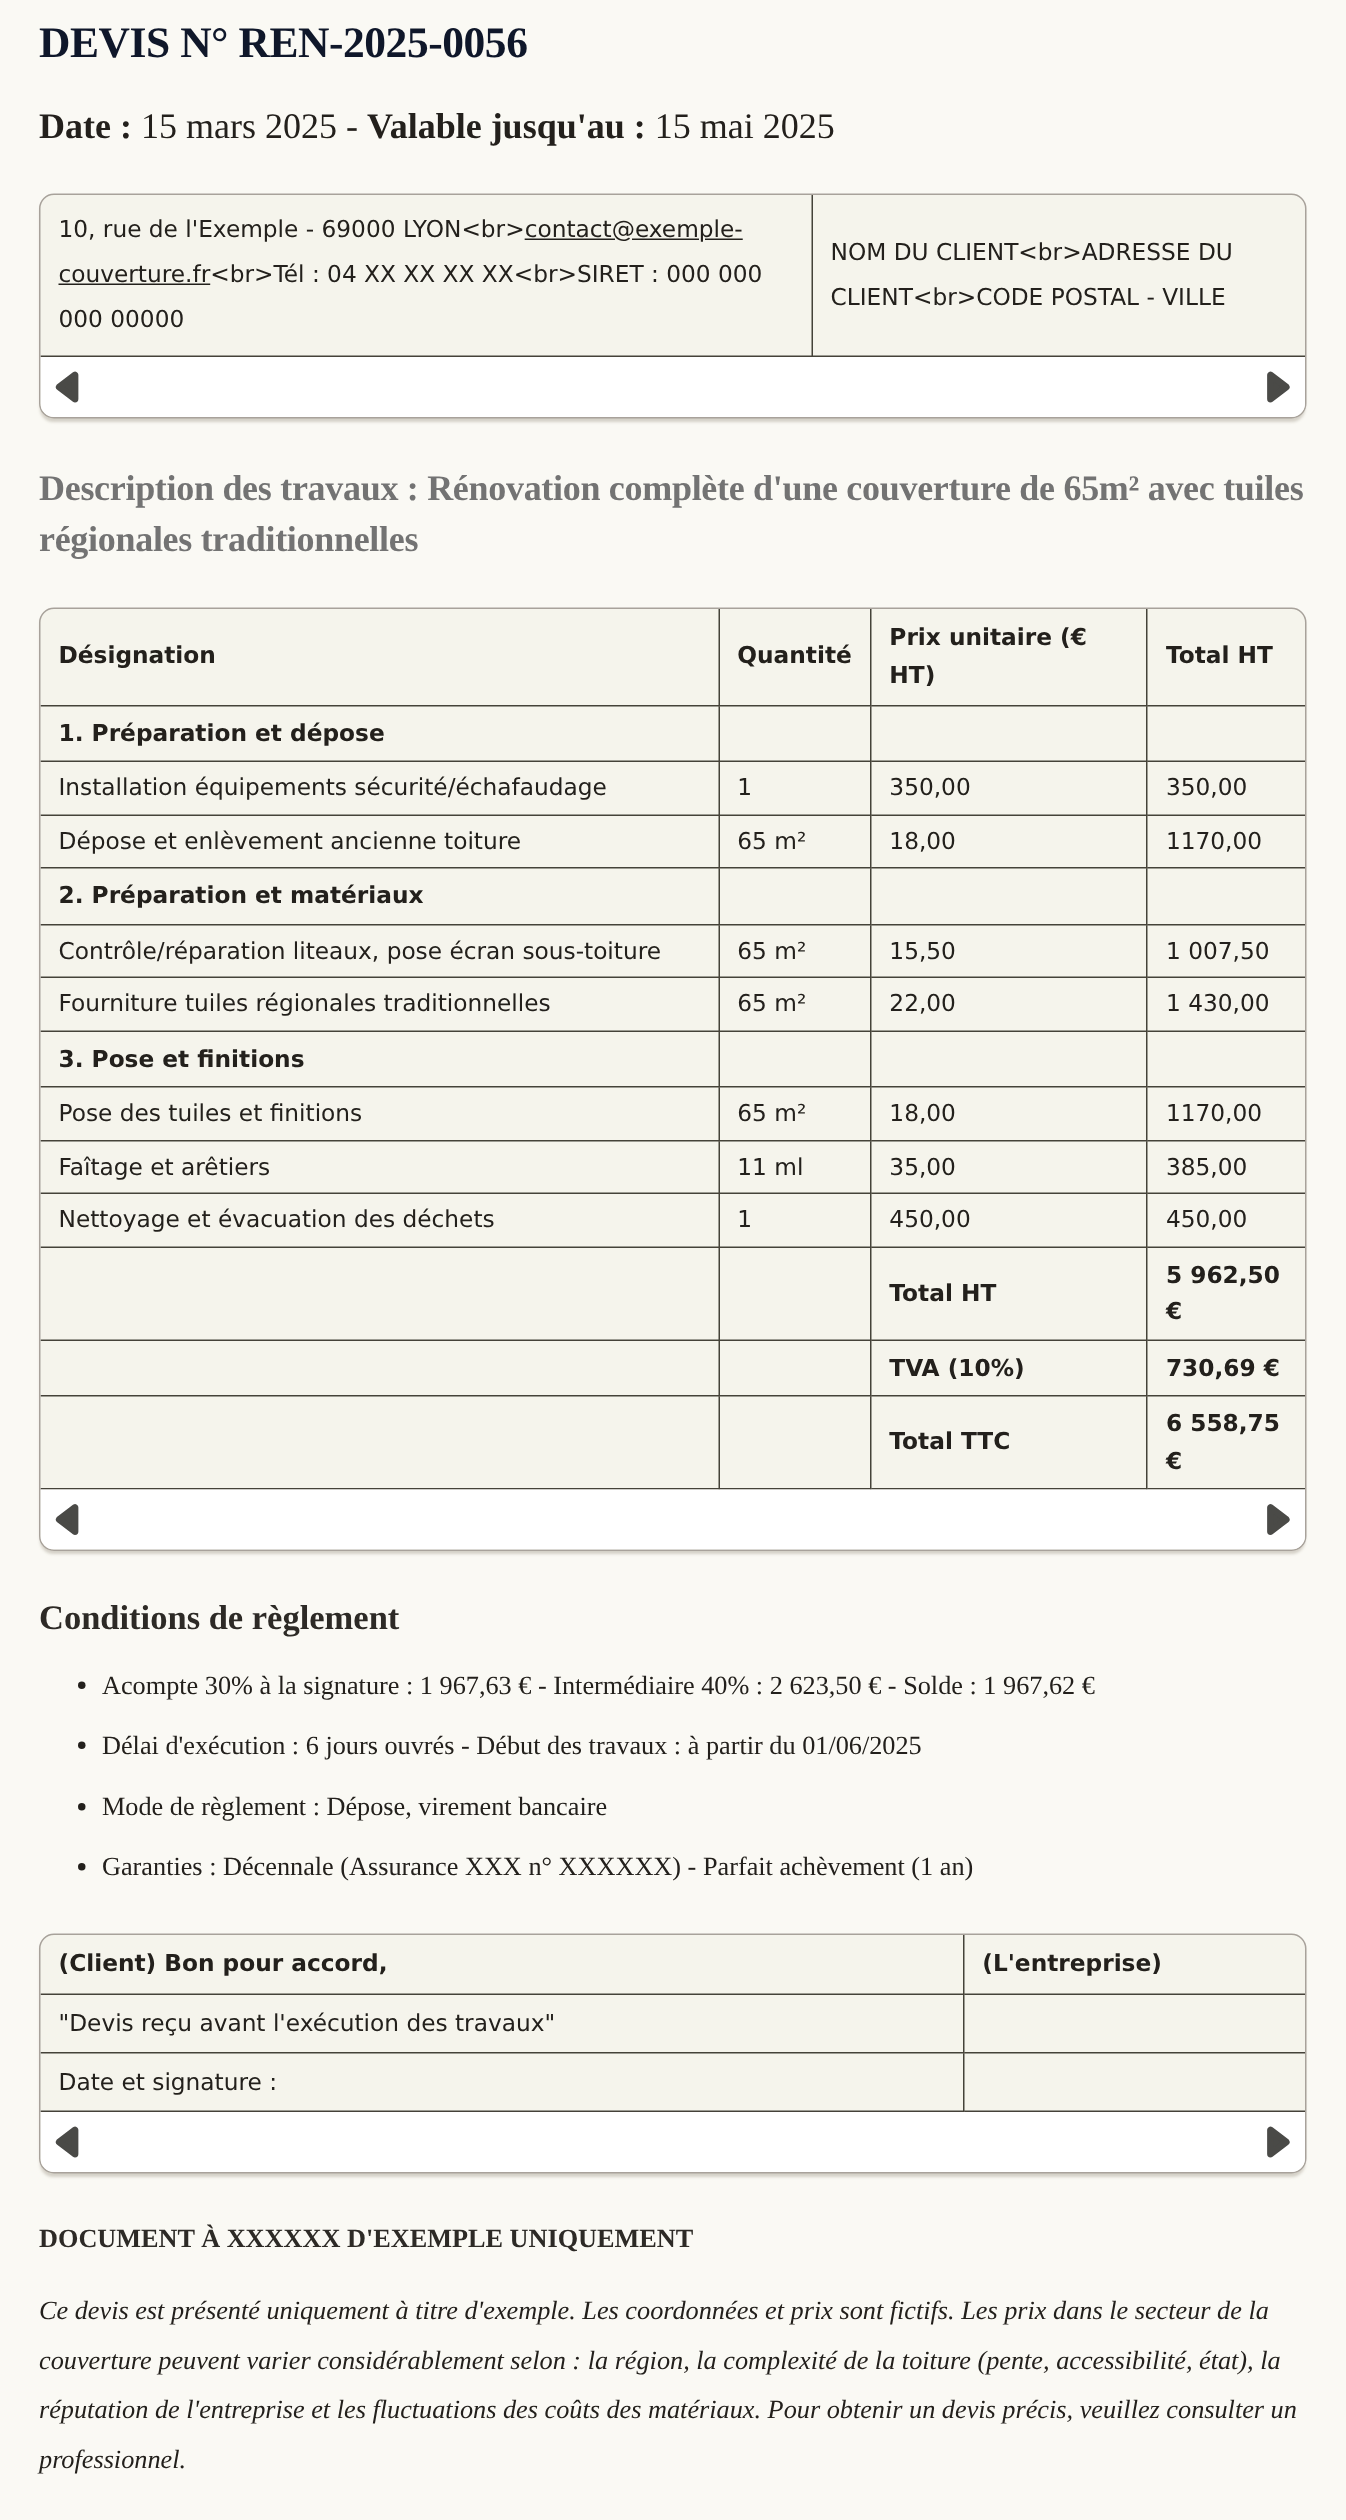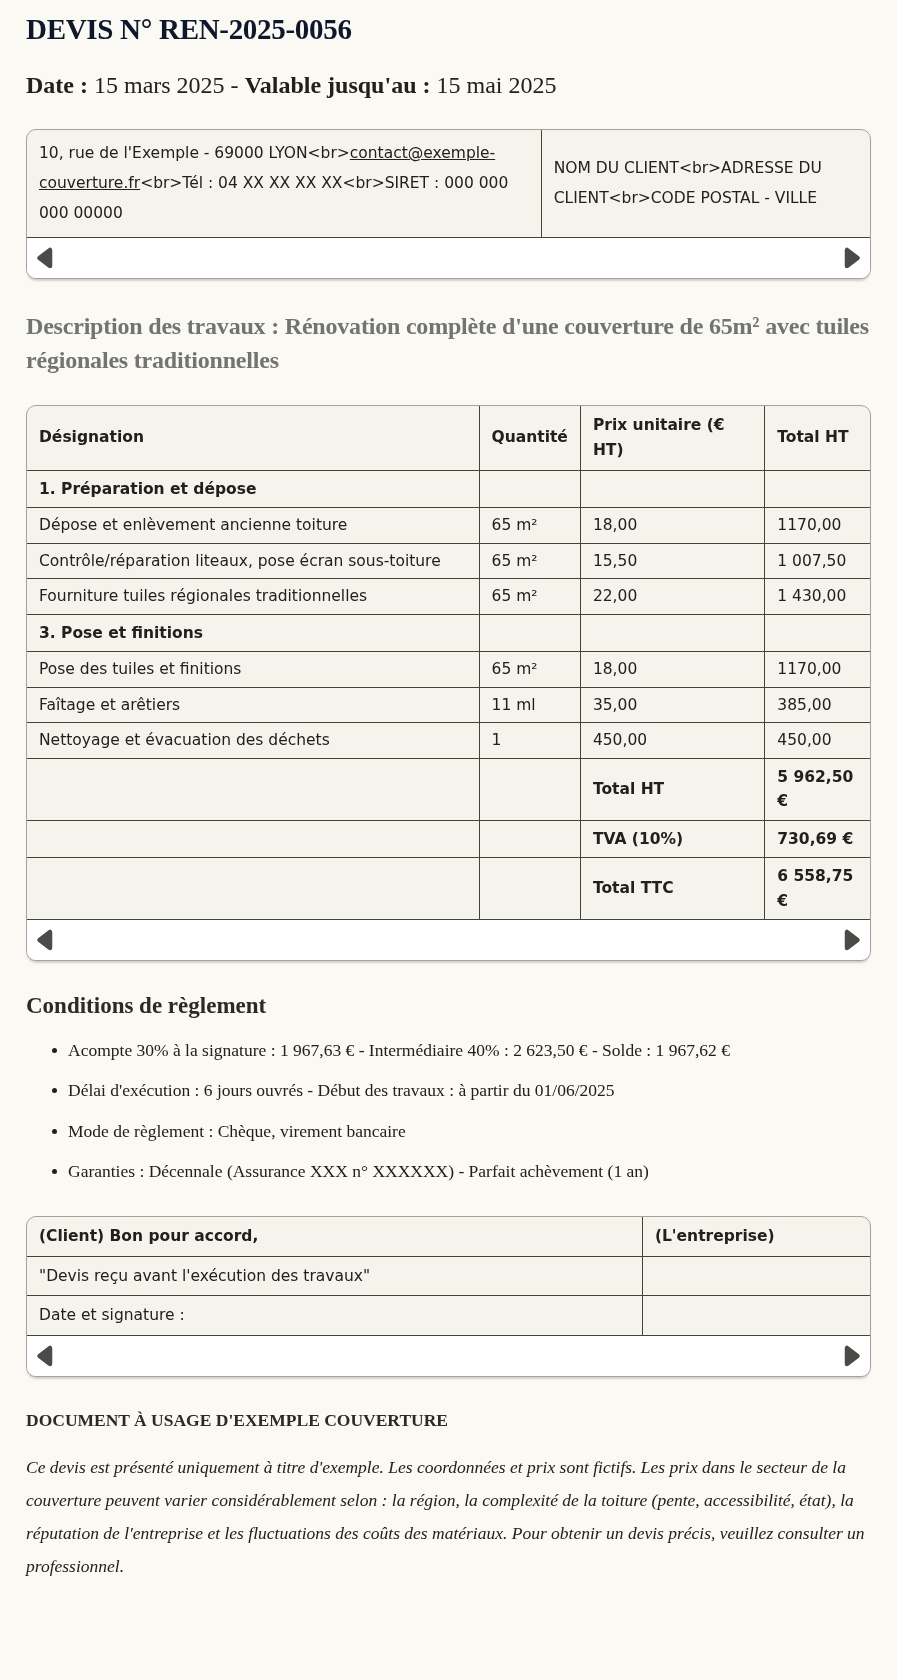--- a/index.html
+++ b/index.html
@@ -137,24 +137,36 @@
       </tr>
     </thead>
     <tbody>
         <tr class="section">
           <td>1. Préparation et dépose</td>
           <td></td>
           <td></td>
           <td></td>
         </tr>
         <tr class="item">
+          <td>Installation équipements sécurité/échafaudage</td>
+          <td>1</td>
+          <td>350,00</td>
+          <td>350,00</td>
+        </tr>
+        <tr class="item">
           <td>Dépose et enlèvement ancienne toiture</td>
           <td>65 m²</td>
           <td>18,00</td>
           <td>1170,00</td>
+        </tr>
+        <tr class="section">
+          <td>2. Préparation et matériaux</td>
+          <td></td>
+          <td></td>
+          <td></td>
         </tr>
         <tr class="item">
           <td>Contrôle/réparation liteaux, pose écran sous-toiture</td>
           <td>65 m²</td>
           <td>15,50</td>
           <td>1 007,50</td>
         </tr>
         <tr class="item">
           <td>Fourniture tuiles régionales traditionnelles</td>
           <td>65 m²</td>
@@ -217,21 +229,21 @@
         </svg>
     </button>
   </div>
 </div>
 
 <h3 class="conditions-heading">Conditions de règlement</h3>
 
 <ul class="bullet-list">
   <li>Acompte 30% à la signature : 1 967,63 € - Intermédiaire 40% : 2 623,50 € - Solde : 1 967,62 €</li>
   <li>Délai d'exécution : 6 jours ouvrés - Début des travaux : à partir du 01/06/2025</li>
-  <li>Mode de règlement : Chèque, virement bancaire</li>
+  <li>Mode de règlement : Dépose, virement bancaire</li>
   <li>Garanties : Décennale (Assurance XXX n° XXXXXX) - Parfait achèvement (1 an)</li>
 </ul>
 
 <div class="table-card">
   <table class="sig-table">
     <colgroup>
         <col style="width:73%">
         <col style="width:27%">
       </colgroup>
     <tbody>
@@ -256,15 +268,15 @@
         </svg>
     </button>
     <button class="scroll-btn">
       <svg width="17" height="24" viewBox="0 0 17 24">
           <path d="M3 4 L3 20 L13.5 12 Z" fill="#4a4a47" stroke="#4a4a47" stroke-width="4.5" stroke-linejoin="round"></path>
         </svg>
     </button>
   </div>
 </div>
 
-<h4 class="footer-heading">DOCUMENT À USAGE D'EXEMPLE COUVERTURE</h4>
+<h4 class="footer-heading">DOCUMENT À XXXXXX D'EXEMPLE UNIQUEMENT</h4>
 
 <p class="disclaimer">Ce devis est présenté uniquement à titre d'exemple. Les coordonnées et prix sont fictifs. Les prix dans le secteur de la couverture peuvent varier considérablement selon : la région, la complexité de la toiture (pente, accessibilité, état), la réputation de l'entreprise et les fluctuations des coûts des matériaux. Pour obtenir un devis précis, veuillez consulter un professionnel.</p>
 
 </body></html>

